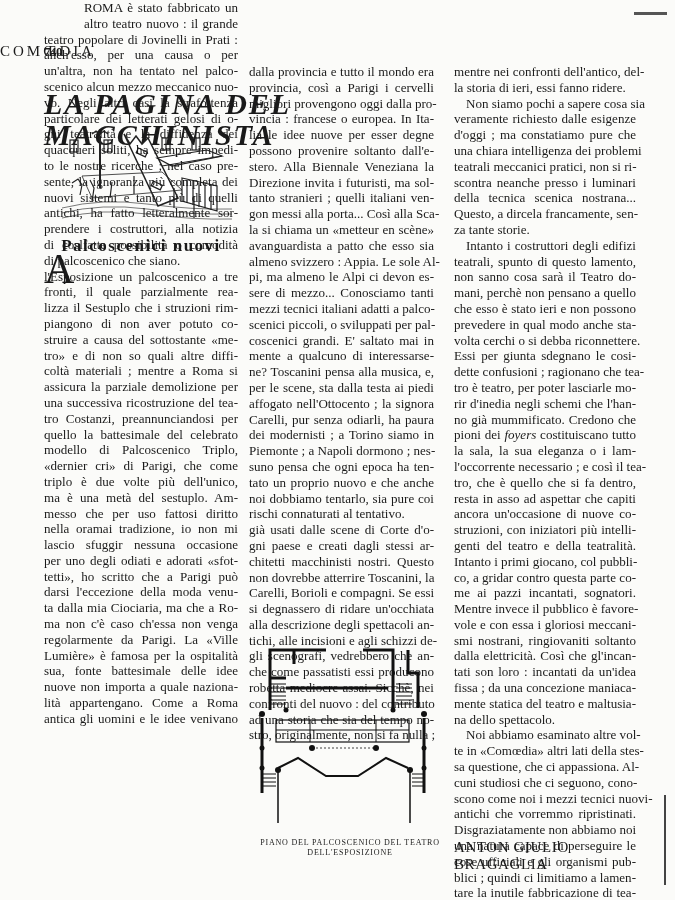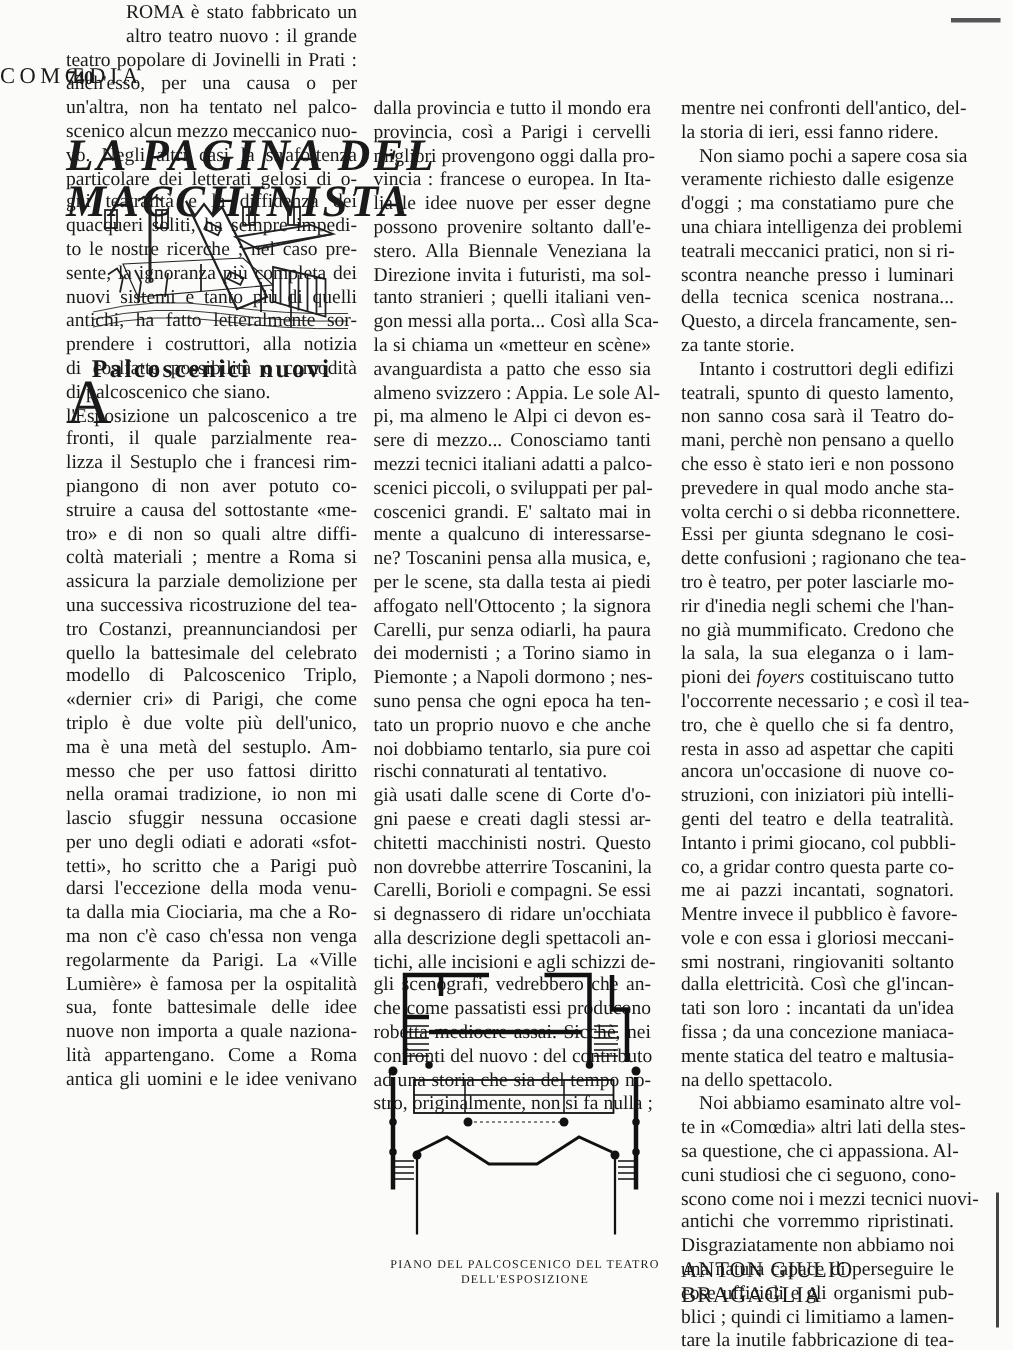--- a/index.html
+++ b/index.html
@@ -91,21 +91,21 @@
     <span class="line">quacqueri soliti, ha sempre impedi-</span>
     <span class="line">to le nostre ricerche ; nel caso pre-</span>
     <span class="line">sente, la ignoranza più completa dei</span>
     <span class="line">nuovi sistemi e tanto più di quelli</span>
     <span class="line">antichi, ha fatto letteralmente sor-</span>
     <span class="line">prendere i costruttori, alla notizia</span>
     <span class="line">di coslfatte possibilità o comodità</span>
     <span class="line last">di palcoscenico che siano.</span>
     <span class="line">l'Esposizione un palcoscenico a tre</span>
     <span class="line">fronti, il quale parzialmente rea-</span>
-    <span class="line">lizza il Sestuplo che i francesi rim-</span>
+    <span class="line">lizza il Sestuplo che i struzioni rim-</span>
     <span class="line">piangono di non aver potuto co-</span>
     <span class="line">struire a causa del sottostante «me-</span>
     <span class="line">tro» e di non so quali altre diffi-</span>
     <span class="line">coltà materiali ; mentre a Roma si</span>
     <span class="line">assicura la parziale demolizione per</span>
     <span class="line">una successiva ricostruzione del tea-</span>
     <span class="line">tro Costanzi, preannunciandosi per</span>
     <span class="line">quello la battesimale del celebrato</span>
     <span class="line">modello di Palcoscenico Triplo,</span>
     <span class="line">«dernier cri» di Parigi, che come</span>
@@ -249,22 +249,22 @@
     <span class="line">non sanno cosa sarà il Teatro do-</span>
     <span class="line">mani, perchè non pensano a quello</span>
     <span class="line">che esso è stato ieri e non possono</span>
     <span class="line">prevedere in qual modo anche sta-</span>
     <span class="line">volta cerchi o si debba riconnettere.</span>
     <span class="line">Essi per giunta sdegnano le cosi-</span>
     <span class="line">dette confusioni ; ragionano che tea-</span>
     <span class="line">tro è teatro, per poter lasciarle mo-</span>
     <span class="line">rir d'inedia negli schemi che l'han-</span>
     <span class="line">no già mummificato. Credono che</span>
+    <span class="line">pioni dei <i>foyers</i> costituiscano tutto</span>
     <span class="line">la sala, la sua eleganza o i lam-</span>
-    <span class="line">pioni dei <i>foyers</i> costituiscano tutto</span>
     <span class="line">l'occorrente necessario ; e così il tea-</span>
     <span class="line">tro, che è quello che si fa dentro,</span>
     <span class="line">resta in asso ad aspettar che capiti</span>
     <span class="line">ancora un'occasione di nuove co-</span>
     <span class="line">struzioni, con iniziatori più intelli-</span>
     <span class="line">genti del teatro e della teatralità.</span>
     <span class="line">Intanto i primi giocano, col pubbli-</span>
     <span class="line">co, a gridar contro questa parte co-</span>
     <span class="line">me ai pazzi incantati, sognatori.</span>
     <span class="line">Mentre invece il pubblico è favore-</span>

